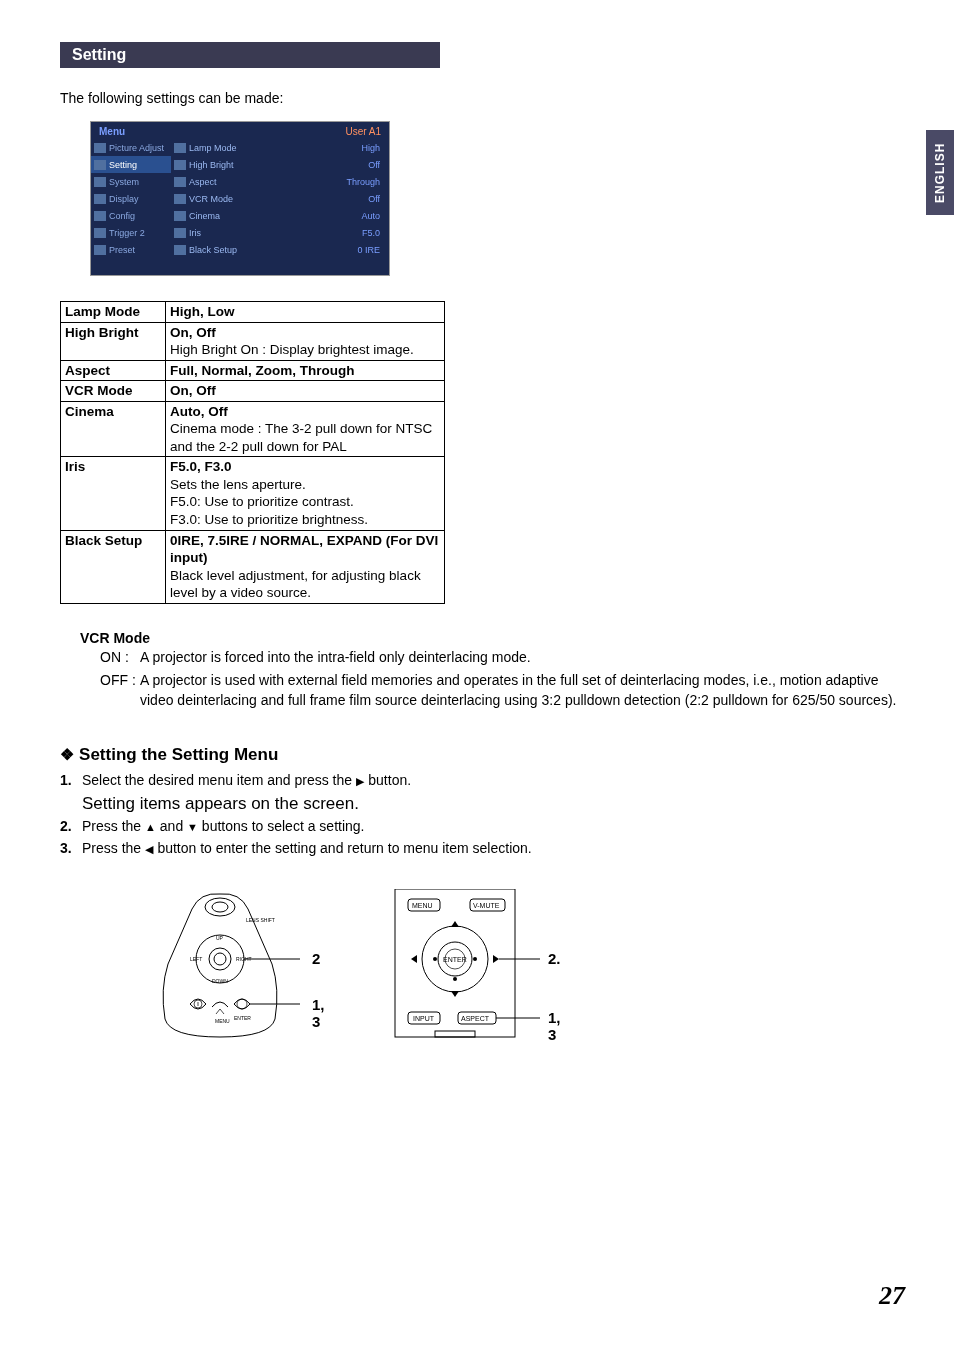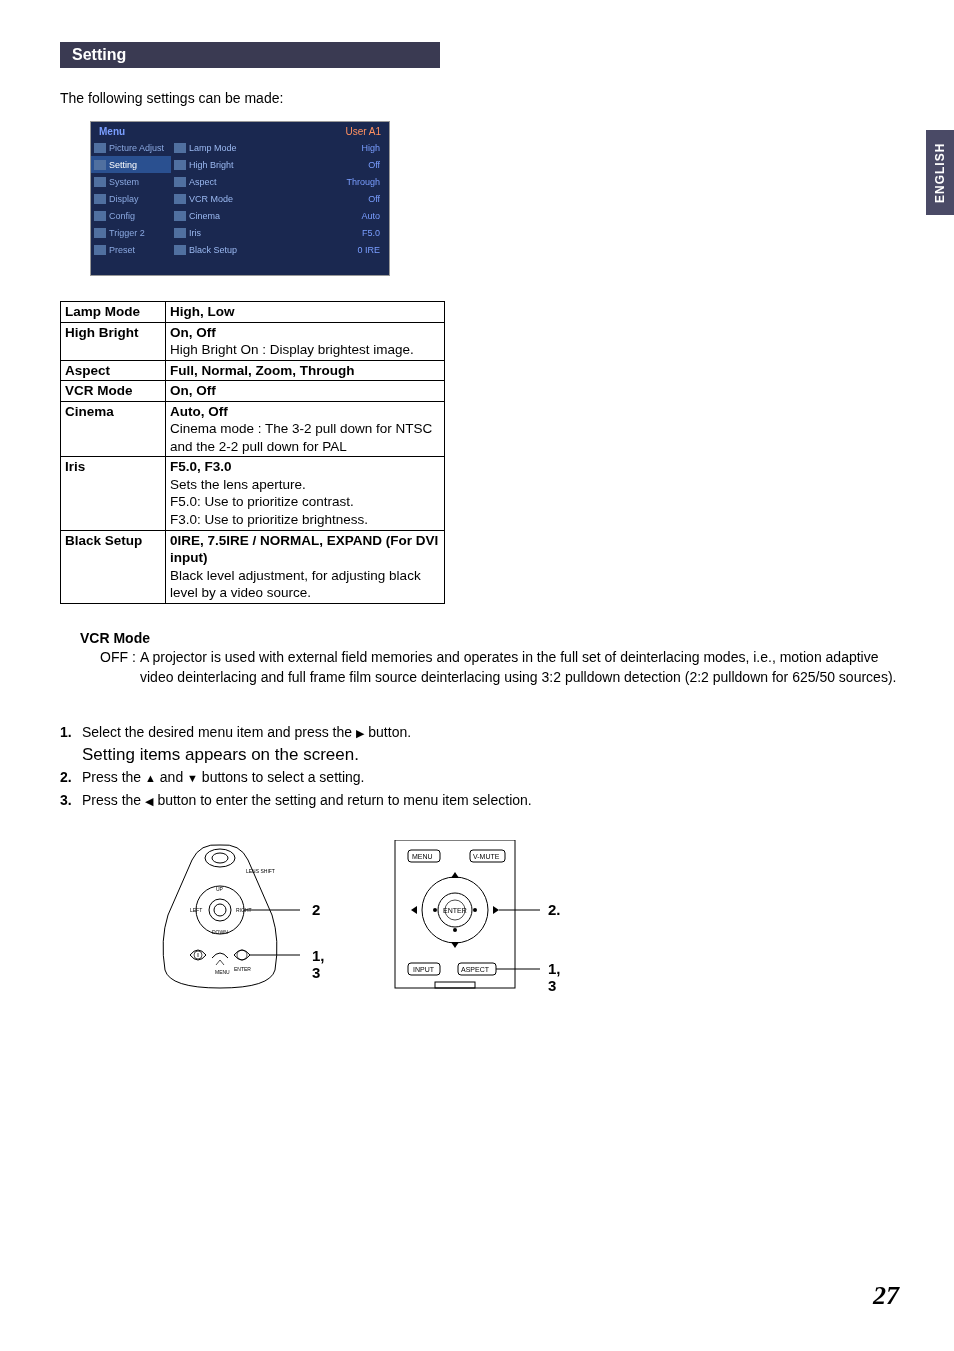--- a/index.html
+++ b/index.html
@@ -127,21 +127,21 @@
     .tri { display: inline-block; font-size: 11px; vertical-align: 0; }
     
     
     .diagrams { display: flex; margin-top: 30px; gap: 80px; justify-content: flex-start; margin-left: 70px;}
     .diag-wrap { position: relative; }
     .diag-label { position: absolute; font-weight: bold; font-size: 15px; }
     
     .page-num {
       position: absolute;
       bottom: 40px;
-      right: 55px;
+      right: 49px;
       font-size: 26px;
       font-weight: bold;
       font-style: italic;
       font-family: 'Times New Roman', serif;
     }
   </style>
 </head>
 <body>
 
 <div class="page">
@@ -270,26 +270,31 @@
         <tr>
           <td>Black Setup</td>
           <td><span class="opt-vals">0IRE, 7.5IRE / NORMAL, EXPAND (For DVI input)</span><br>Black level adjustment, for adjusting black level by a video source.</td>
         </tr>
       </tbody>
   </table>
 
   <div class="vcr-notes">
     <div class="vcr-title">VCR Mode</div>
     <div class="vcr-row">
+      <div class="vcr-lbl">ON :</div>
+      <div class="vcr-desc">A projector is forced into the intra-field only deinterlacing mode.</div>
+    </div>
+    <div class="vcr-row">
       <div class="vcr-lbl">OFF :</div>
       <div class="vcr-desc">A projector is used with external field memories and operates in the full set of deinterlacing modes, i.e., motion adaptive video deinterlacing and full frame film source deinterlacing using 3:2 pulldown detection (2:2 pulldown for 625/50 sources).</div>
     </div>
   </div>
 
   <div class="sub-section">
+    <div class="sub-title"><span class="diamond">❖</span> <span>Setting the Setting Menu</span></div>
     <ul class="steps" id="steps-list">
         <li>
           <span class="step-num">1.</span>
           <span class="step-txt">Select the desired menu item and press the <span class="tri">▶</span> button.</span>
         </li>
         <div class="step-sub">Setting items appears on the screen.</div>
         <li>
           <span class="step-num">2.</span>
           <span class="step-txt">Press the <span class="tri">▲</span> and <span class="tri">▼</span> buttons to select a setting.</span>
         </li>

